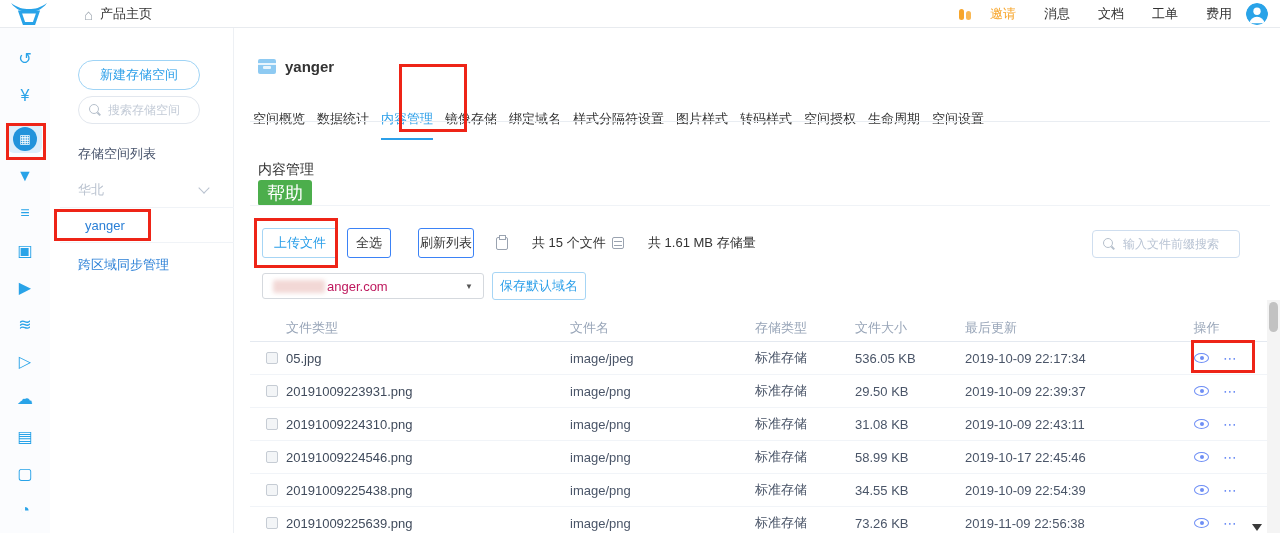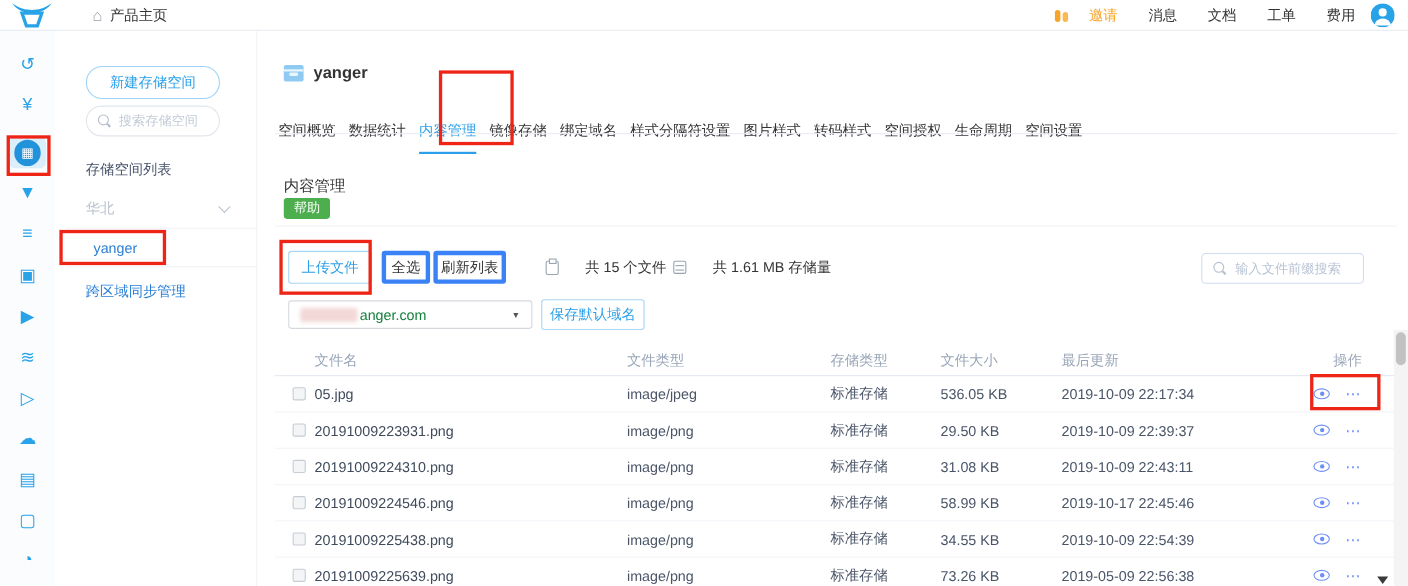--- a/index.html
+++ b/index.html
@@ -47,52 +47,52 @@
   .bucket-title-row { position:absolute; left:24px; top:30px; display:flex; align-items:center; gap:9px; }
   .bucket-icon { width:18px; height:15px; border-radius:2px; background:#8ecaf2; position:relative; overflow:hidden; }
   .bucket-icon::before { content:""; position:absolute; top:4px; left:0; width:100%; height:2px; background:#e8f5fd; }
   .bucket-icon::after { content:""; position:absolute; top:7px; left:5px; width:8px; height:3px; background:#e8f5fd; border-radius:1px; }
   .bucket-title { font-size:15px; font-weight:bold; color:#333; }
   .tabs { position:absolute; left:19px; top:68px; display:flex; gap:12px;margin-top:14px; }
   .tab { font-size:13px; color:#333; padding-bottom:10px; cursor:pointer; white-space:nowrap; }
   .tab.active { color:#2b9fe9; border-bottom:2px solid #2b9fe9; }
   .tabs-underline { position:absolute; left:16px; right:10px; top:93px; height:1px; background:#e9edf2; }
   .section-title { position:absolute; left:24px; top:133px; font-size:14px; color:#333; }
-  .help-badge { position:absolute; left:24px; top:152px; background:#4cae4c; color:#fff; font-size:12px; padding:1px 9px; border-radius:3px; cursor:pointer; }
+  .help-badge { position:absolute; left:24px; top:152px; background:#4cae4c; color:#fff; font-size:18px; padding:1px 9px; border-radius:3px; cursor:pointer; }
   .section-divider { position:absolute; left:16px; right:10px; top:177px; height:1px; background:#f0f3f7; }
 
   .btn { position:absolute; height:30px; background:#fff; border-radius:3px; font-size:13px; display:flex; align-items:center; justify-content:center; cursor:pointer; font-family:inherit; }
   .btn-blue { border:1px solid #a6d5f5; color:#2b9fe9; }
-  .btn-gray { border:4px solid #3b82f6; color:#333;text-align:right; }
+  .btn-gray { border:1px solid #3b82f6; color:#333;text-align:right; }
   .upload-btn { left:28px; top:200px; width:76px; }
   .select-all-btn { left:113px; top:200px; width:44px; }
-  .refresh-btn { left:160px; top:200px; width:66px; }
+  .refresh-btn { left:184px; top:200px; width:56px; }
   .stat-group { position:absolute; top:200px; height:30px; display:flex; align-items:center; gap:24px; font-size:13px; color:#333; }
   .stat-files { left:262px; }
   .stat-size { left:378px; }
   .clip-icon { width:12px; height:13px; border:1px solid #9aa3b0; border-radius:2px; position:relative; }
   .clip-icon::before { content:""; position:absolute; top:-3px; left:2px; width:5px; height:3px; background:#fff; border:1px solid #9aa3b0; }
   .db-icon { width:12px; height:12px; border:1px solid #9aa3b0; border-radius:2px; position:relative; }
   .db-icon::before { content:""; position:absolute; top:3px; left:1px; right:1px; height:1px; background:#9aa3b0; }
   .db-icon::after { content:""; position:absolute; top:7px; left:1px; right:1px; height:1px; background:#9aa3b0; }
   .prefix-search { position:absolute; left:858px; top:202px; width:148px; height:28px; border:1px solid #cfdeef; border-radius:4px; display:flex; align-items:center; gap:7px; padding:0 10px; }
   .prefix-search input { border:none; outline:none; width:110px; font-size:12px; color:#333; font-family:Liberation Serif, serif; background:transparent; }
   .prefix-search input::placeholder { color:#b9c4d4; }
 
   .domain-select { position:absolute; left:28px; top:245px; width:222px; height:26px; border:1px solid #d5d9de; border-radius:3px; display:flex; align-items:center; justify-content:space-between; padding:0 10px; cursor:pointer; }
-  .domain-text { display:flex; align-items:center; gap:2px; font-size:13px; color:#15803d; }
+  .domain-text { display:flex; align-items:center; gap:2px; font-size:13px; color:#be185d; }
   .redacted { width:52px; height:13px; background:#f2d8d6; filter:blur(2px); border-radius:2px; display:inline-block; }
   .select-arrow { font-size:8px; color:#555; }
   .save-domain-btn { left:258px; top:244px; width:94px; height:28px; }
 
   
   .table { position:absolute; left:16px; top:286px; width:1020px; }
   .thead, .trow { display:grid; grid-template-columns:20px 284px 185px 100px 110px 210px 1fr; align-items:center; padding:0 32px 0 16px; }
   .thead { height:28px; color:#98a5b8; font-size:13px; border-bottom:1px solid #e4e9f0; }
-  .thead .th-actions { text-align:right; }
+  .thead .th-actions { text-align:center; }
   .trow { height:33px; border-bottom:1px solid #f1f4f8; font-size:13px; color:#404b5c; }
   .cb { width:12px; height:12px; border:1px solid #c6ccd4; background:#f3f5f7; border-radius:2px; cursor:pointer; }
   .cell-type, .cell-storage, .cell-size, .cell-updated { color:#4a5568; }
   .row-actions { display:flex; justify-content:flex-end; align-items:center; gap:14px; }
   .eye-icon { display:inline-block; width:15px; height:10px; border:1.5px solid #6e8ef5; border-radius:50%; position:relative; cursor:pointer; }
   .eye-icon::after { content:""; position:absolute; left:50%; top:50%; transform:translate(-50%,-50%); width:4px; height:4px; border-radius:50%; background:#6e8ef5; }
   .more-icon { color:#6e8ef5; font-size:14px; line-height:10px; cursor:pointer; letter-spacing:1px; }
 
   
   .scrollbar { position:absolute; left:1267px; top:300px; width:13px; height:233px; background:#f4f4f4; }
@@ -247,22 +247,22 @@
       <span class="redacted"></span>
       <span>anger.com</span>
     </span>
     <span class="select-arrow">▼</span>
   </div>
   <button class="btn btn-blue save-domain-btn">保存默认域名</button>
 
   <div class="table">
     <div class="thead">
       <span></span>
+      <span>文件类型</span>
       <span>文件名</span>
-      <span>文件类型</span>
       <span>存储类型</span>
       <span>文件大小</span>
       <span>最后更新</span>
       <span class="th-actions">操作</span>
     </div>
 
     <div class="trow">
       <span class="cb"></span>
       <span class="cell-name">05.jpg</span>
       <span class="cell-type">image/jpeg</span>
@@ -326,21 +326,21 @@
         <span class="more-icon">⋯</span>
       </span>
     </div>
 
     <div class="trow">
       <span class="cb"></span>
       <span class="cell-name">20191009225639.png</span>
       <span class="cell-type">image/png</span>
       <span class="cell-storage">标准存储</span>
       <span class="cell-size">73.26 KB</span>
-      <span class="cell-updated">2019-05-09 22:56:38</span>
+      <span class="cell-updated">2019-11-09 22:56:38</span>
       <span class="row-actions">
         <span class="eye-icon"></span>
         <span class="more-icon">⋯</span>
       </span>
     </div>
   </div>
 </div>
 
 <div class="scrollbar">
   <div class="scroll-thumb"></div>

